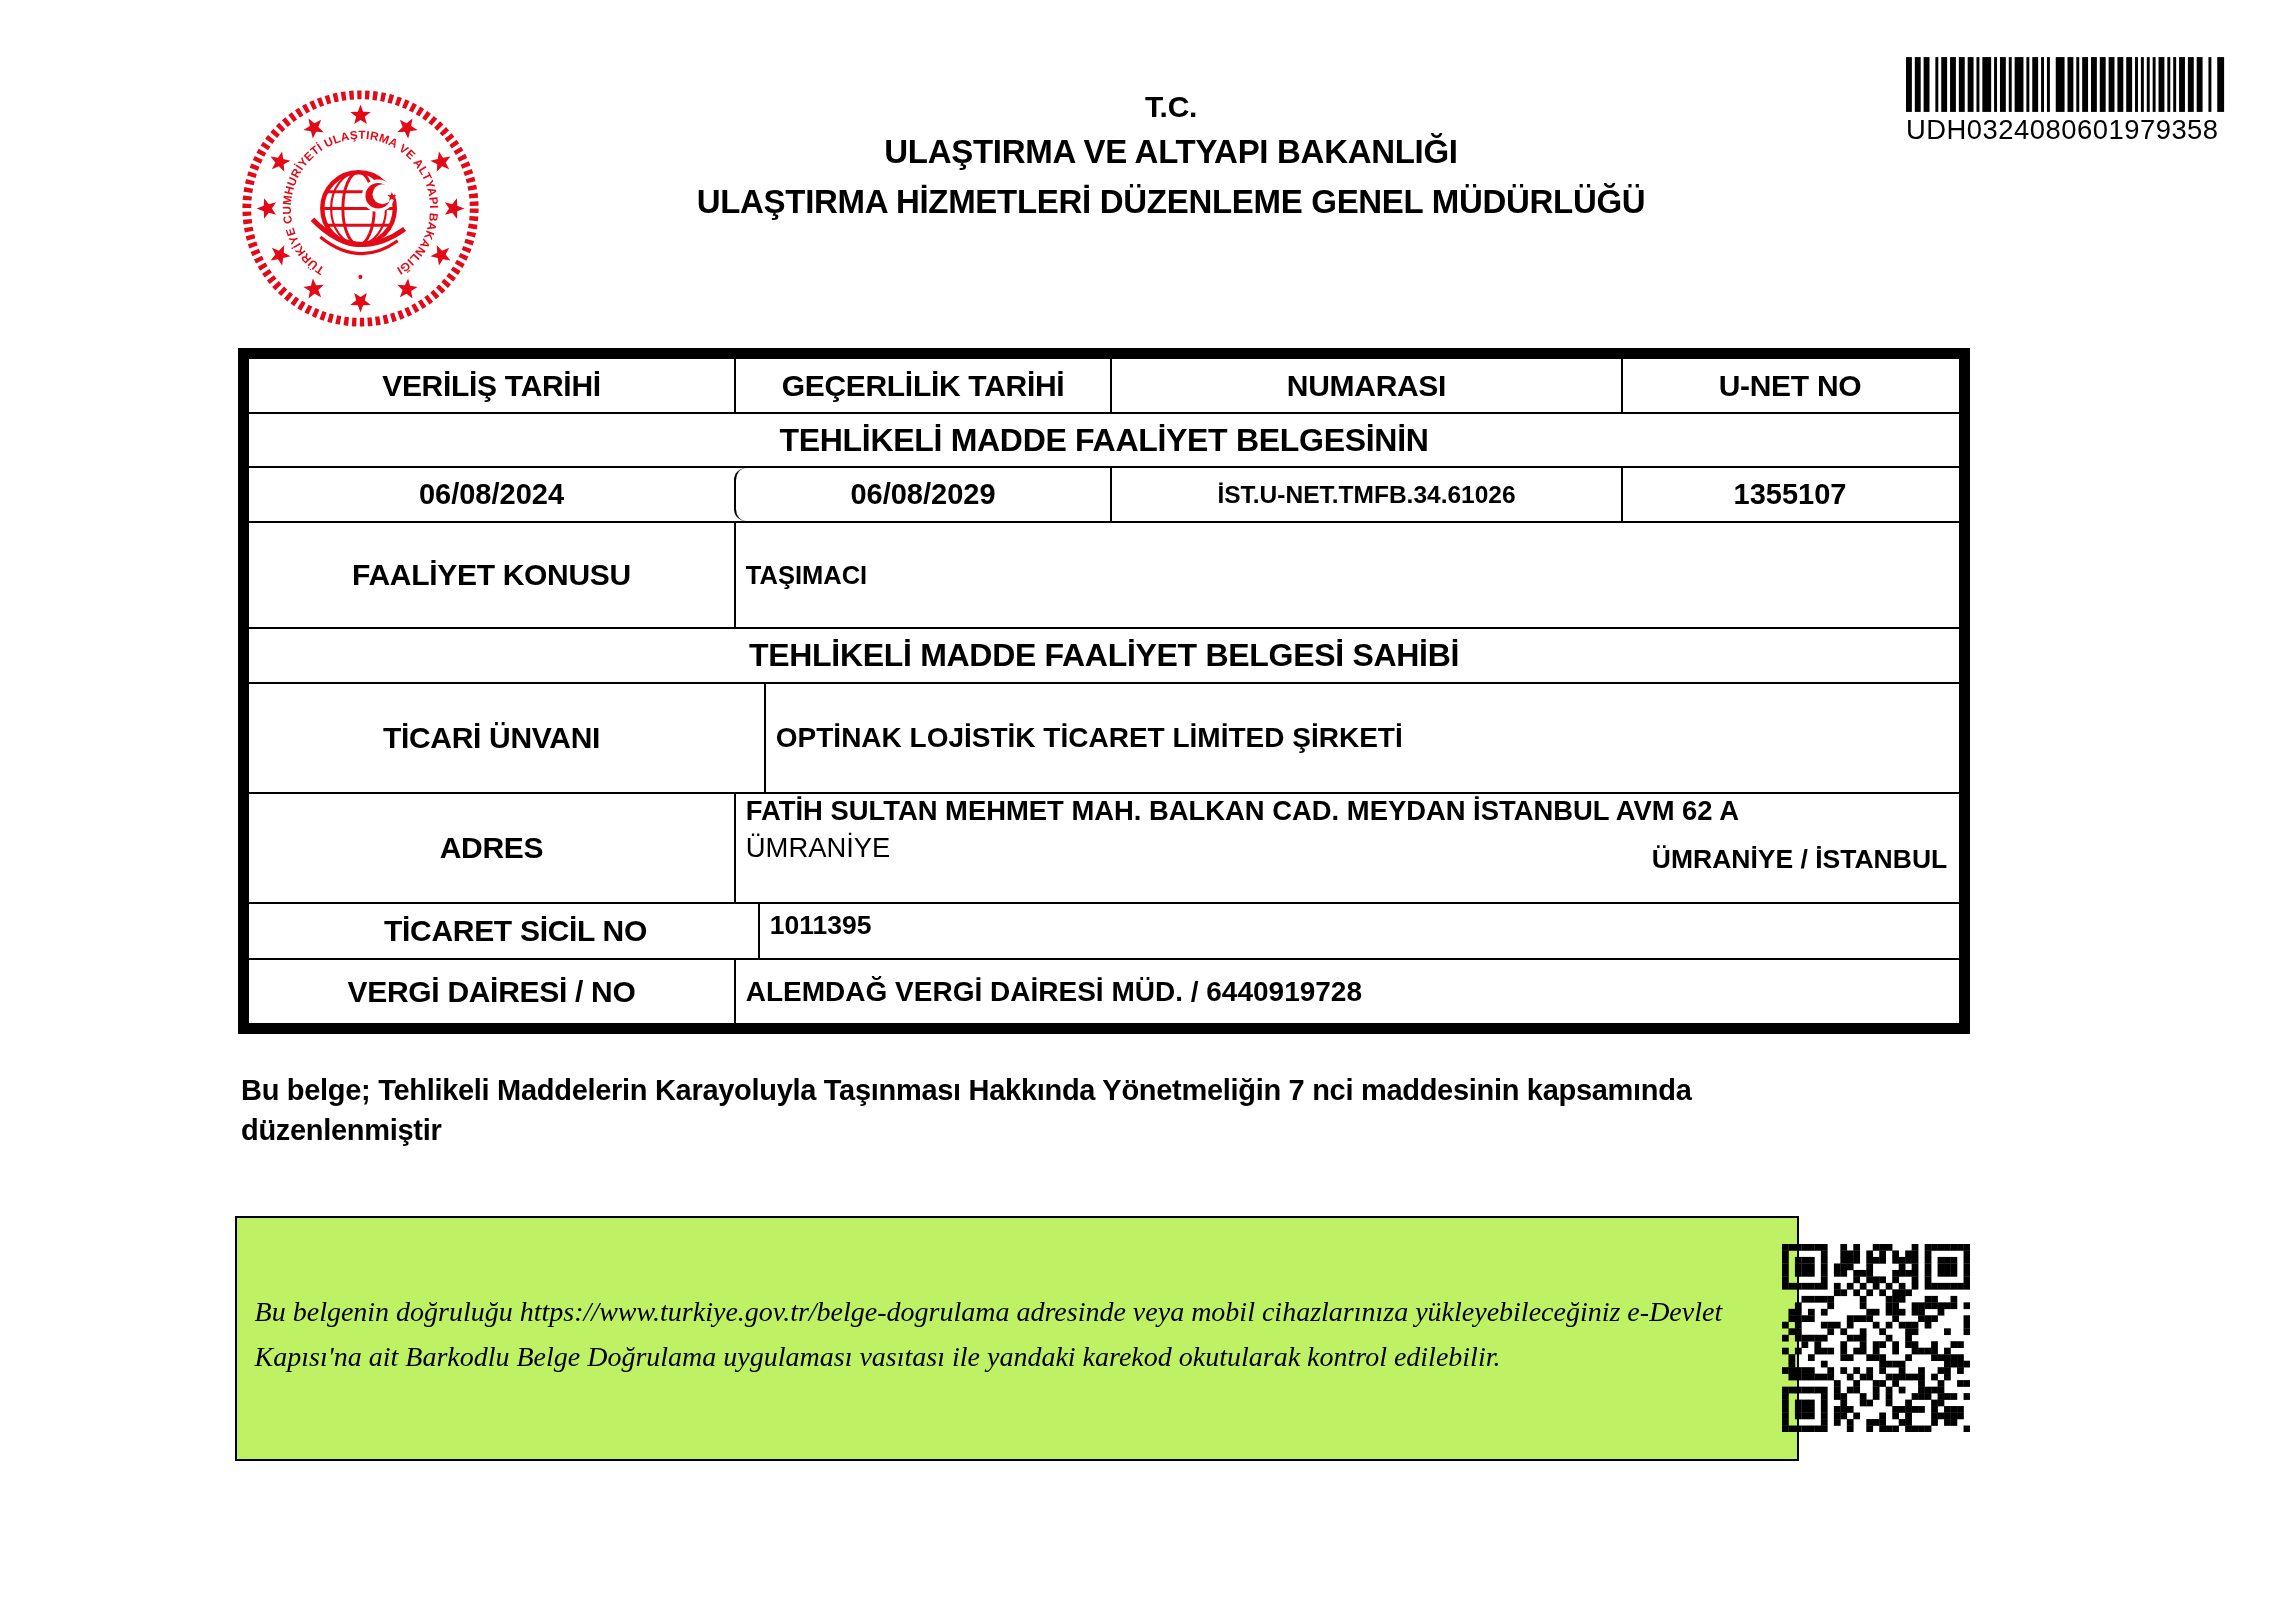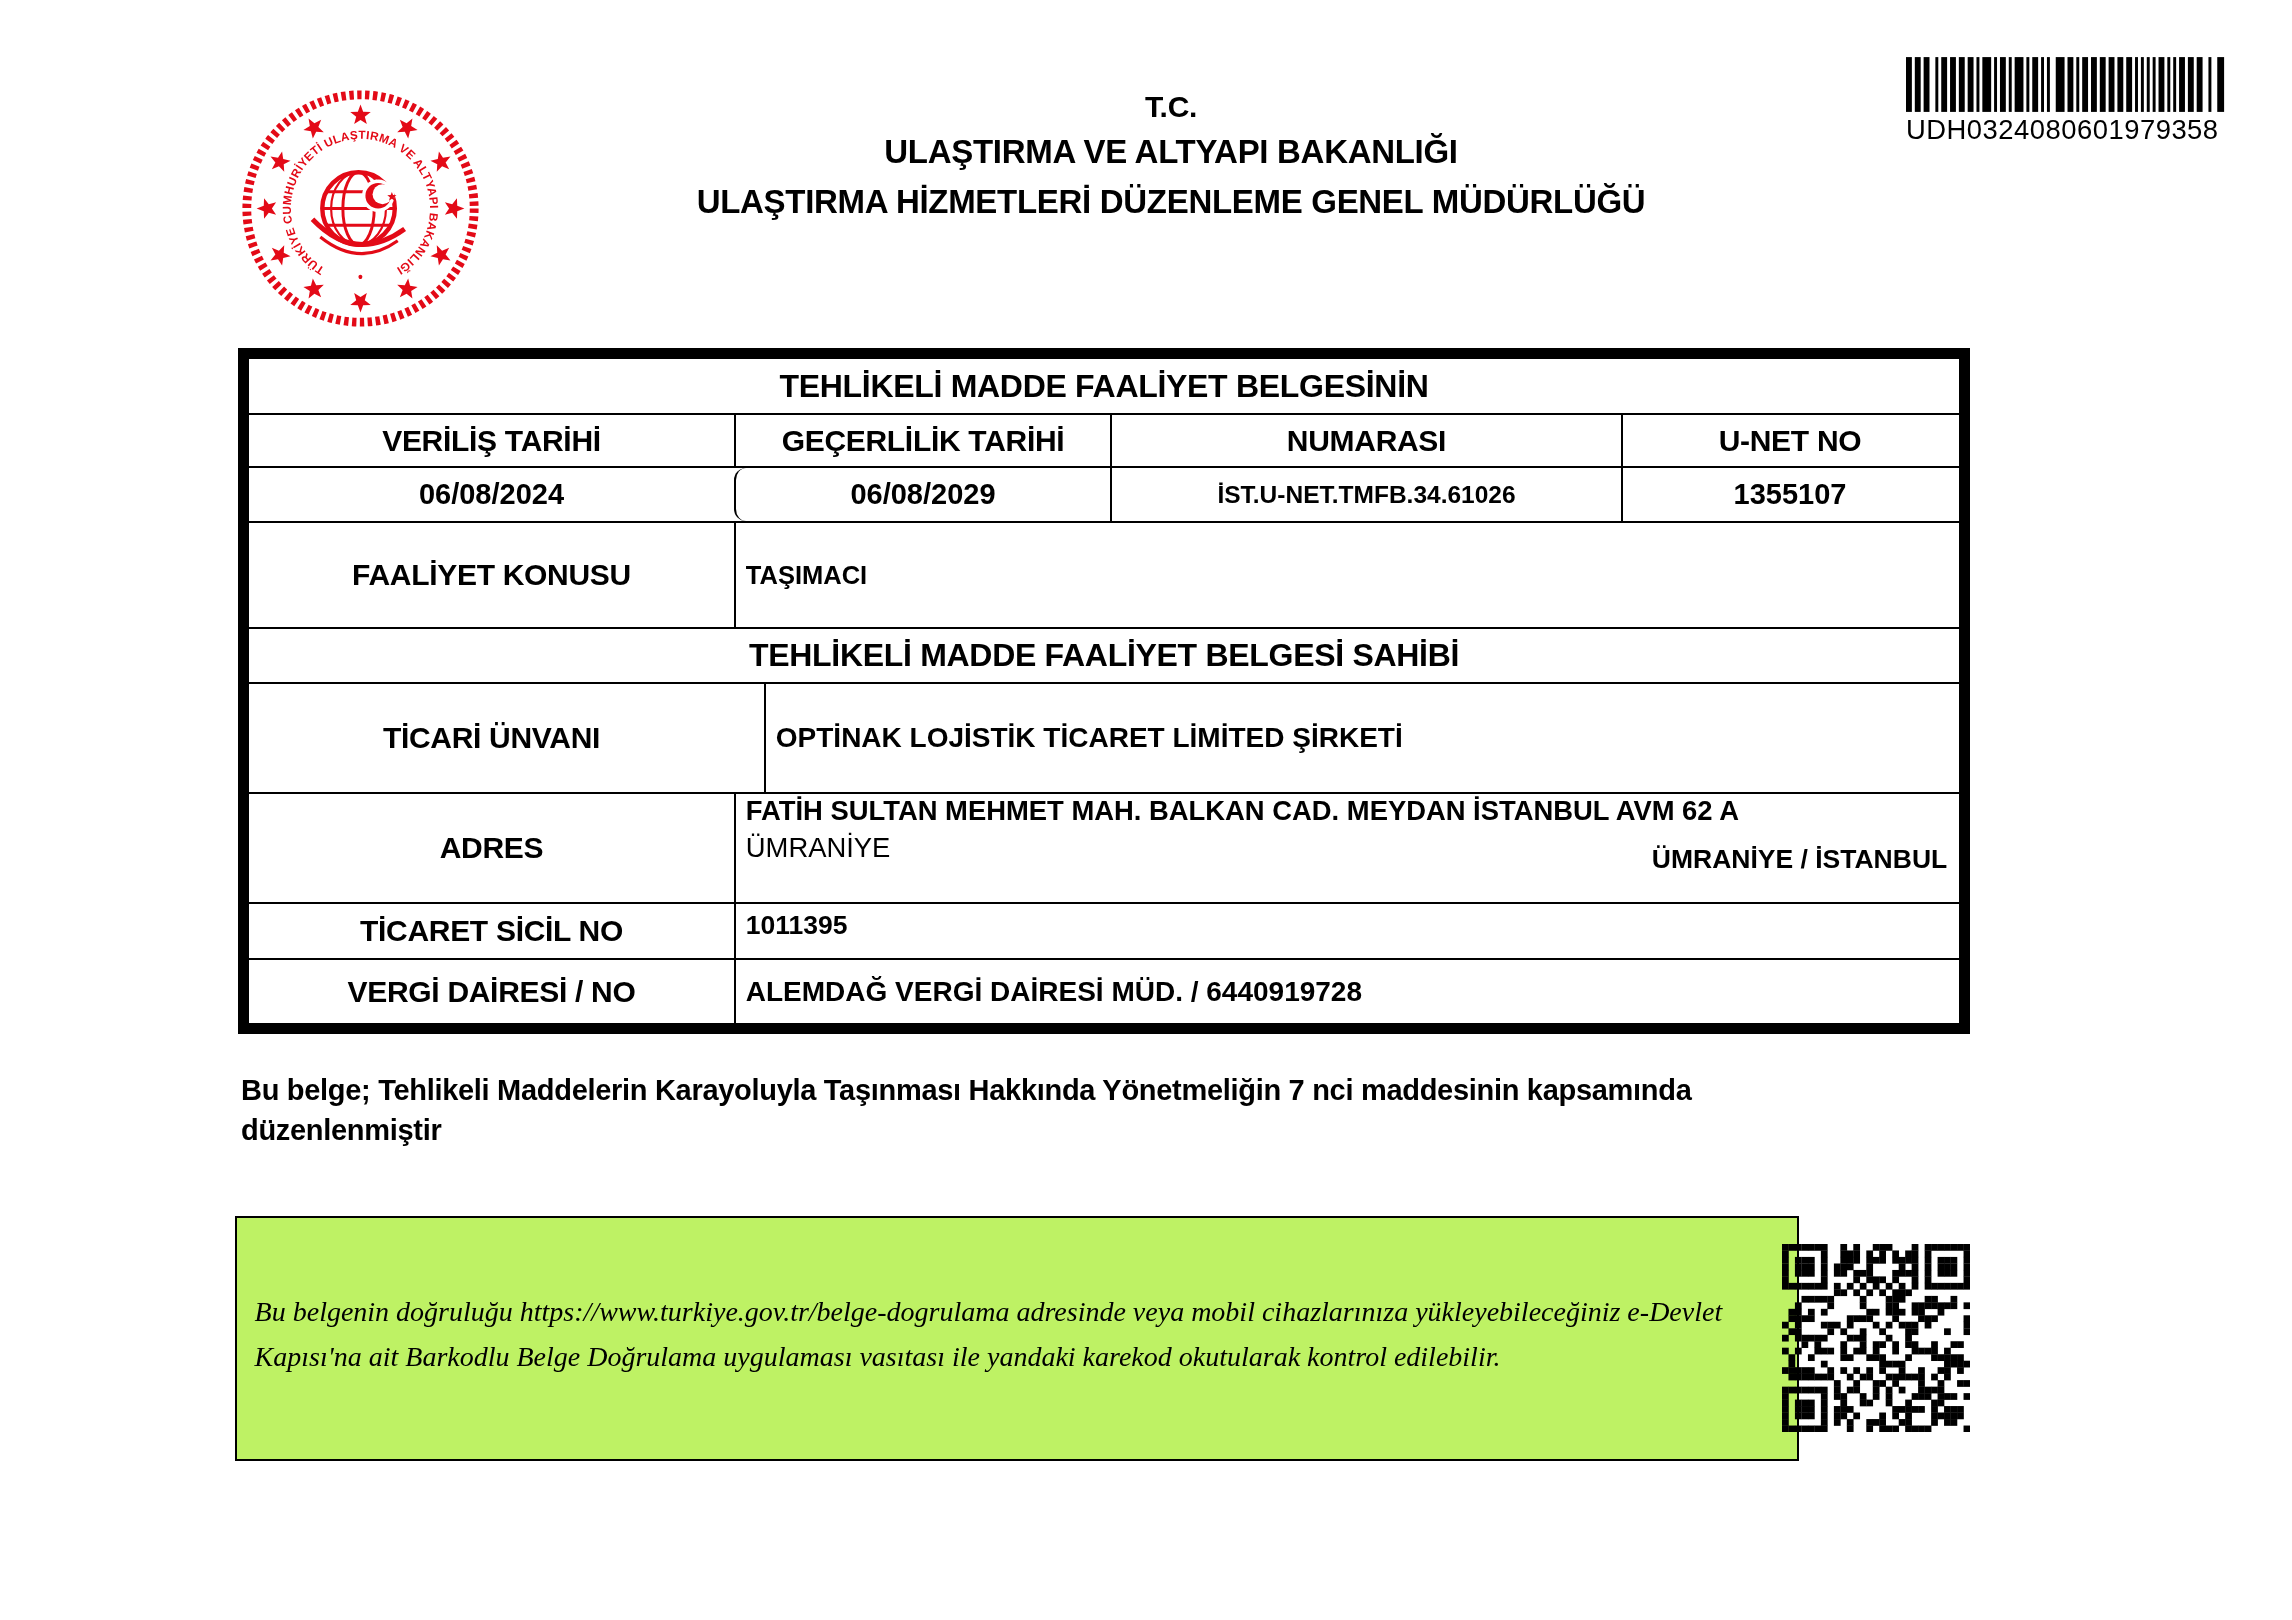--- a/index.html
+++ b/index.html
@@ -24,21 +24,21 @@
   .cell{box-sizing:border-box;display:flex;align-items:center;}
   .cell.bl{border-left:2px solid #000;}
   .titlerow{justify-content:center;align-items:center;font-size:32px;font-weight:bold;letter-spacing:-0.3px;}
   .r-title1{height:54px;}
   .r-cols{height:53px;}
   .r-vals{height:55px;}
   .r-activity{height:106px;}
   .r-title2{height:55px;}
   .r-trade{height:110px;gap:30px;}
   .r-addr{height:110px;}
-  .r-reg{height:56px;}
+  .r-reg{height:56px;padding-left:24px;}
   .r-tax{height:65px;}
   .c1{width:485px;}  .c2{width:376px;}  .c3{width:511px;}  .c4{width:336px;}
   .hcell{justify-content:center;font-size:30px;font-weight:bold;letter-spacing:-0.3px;}
   .vdate{justify-content:center;font-size:29px;font-weight:bold;border-radius:12px;}
   .vnum{justify-content:center;font-size:24.5px;font-weight:bold;}
   .vunet{justify-content:center;font-size:29px;font-weight:bold;}
   .lab{width:485px;justify-content:center;font-size:30px;font-weight:bold;letter-spacing:-0.3px;text-align:center;}
   .val{flex:1;padding-left:9.8px;font-weight:bold;}
   .v-activity{font-size:25.5px;}
   .v-trade{font-size:28px;}
@@ -160,28 +160,28 @@
         <rect x="288" y="0" width="6" height="56"></rect>
         <rect x="297" y="0" width="6" height="56"></rect>
         <rect x="309" y="0" width="3" height="56"></rect>
         <rect x="318" y="0" width="7" height="56"></rect>
       </svg>
     <div class="bc-text">UDH0324080601979358</div>
   </div>
 
   <div class="cert">
 
-    <div class="row r-title1 titlerow">TEHLİKELİ MADDE FAALİYET BELGESİNİN</div>
-
     <div class="row r-cols">
       <div class="cell c1 hcell">VERİLİŞ TARİHİ</div>
       <div class="cell c2 bl hcell">GEÇERLİLİK TARİHİ</div>
       <div class="cell c3 bl hcell">NUMARASI</div>
       <div class="cell c4 bl hcell">U-NET NO</div>
     </div>
+
+    <div class="row r-title1 titlerow">TEHLİKELİ MADDE FAALİYET BELGESİNİN</div>
 
     <div class="row r-vals">
       <div class="cell c1 vdate">06/08/2024</div>
       <div class="cell c2 bl vdate">06/08/2029</div>
       <div class="cell c3 bl vnum">İST.U-NET.TMFB.34.61026</div>
       <div class="cell c4 bl vunet">1355107</div>
     </div>
 
     <div class="row r-activity">
       <div class="cell lab">FAALİYET KONUSU</div>

